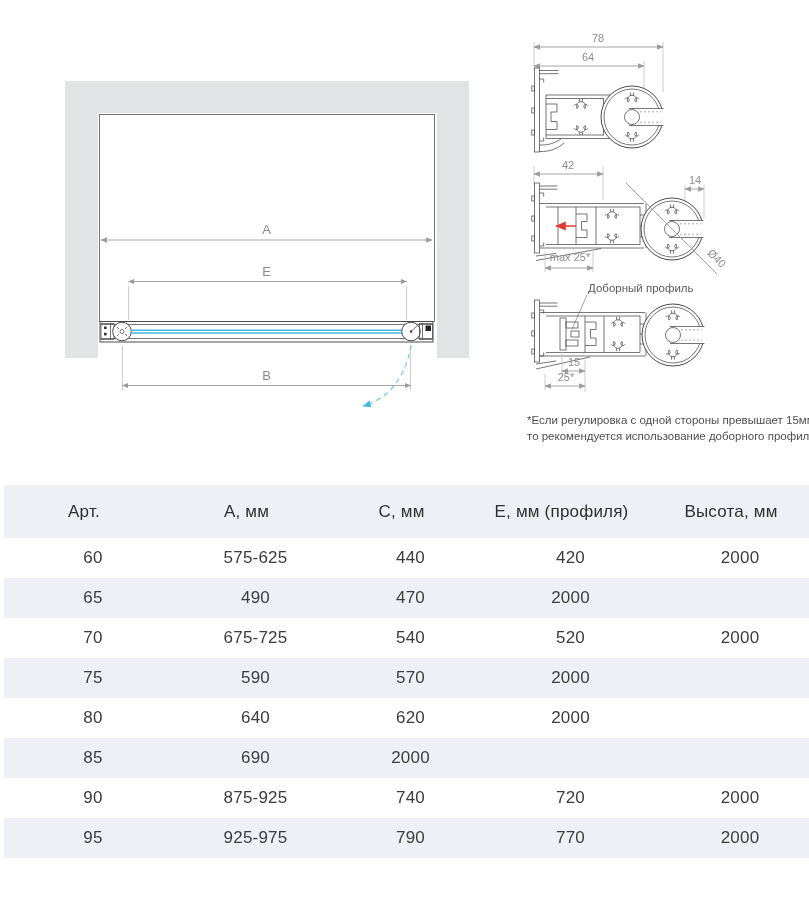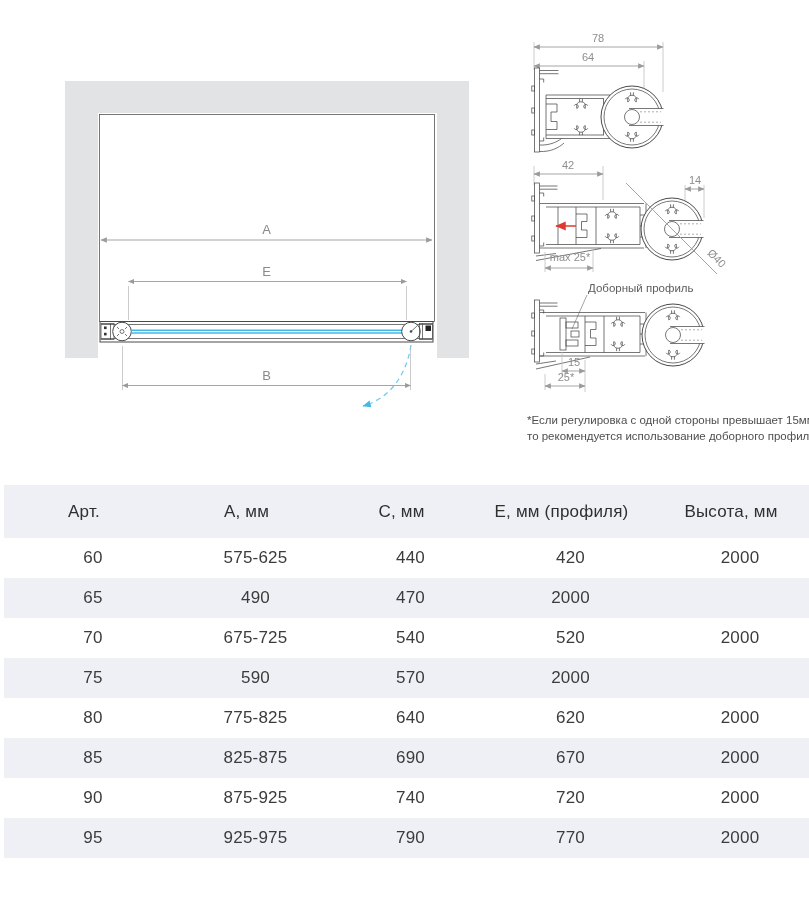--- a/index.html
+++ b/index.html
@@ -279,30 +279,27 @@
       <div class="td">2000</div>
     </div>
     <div class="tr row alt">
       <div class="td">75</div>
       <div class="td">590</div>
       <div class="td">570</div>
       <div class="td">2000</div>
     </div>
     <div class="tr row">
       <div class="td">80</div>
-      <div class="td">775-825</div>
       <div class="td">640</div>
       <div class="td">620</div>
       <div class="td">2000</div>
     </div>
     <div class="tr row alt">
       <div class="td">85</div>
-      <div class="td">825-875</div>
       <div class="td">690</div>
-      <div class="td">670</div>
       <div class="td">2000</div>
     </div>
     <div class="tr row">
       <div class="td">90</div>
       <div class="td">875-925</div>
       <div class="td">740</div>
       <div class="td">720</div>
       <div class="td">2000</div>
     </div>
     <div class="tr row alt">

